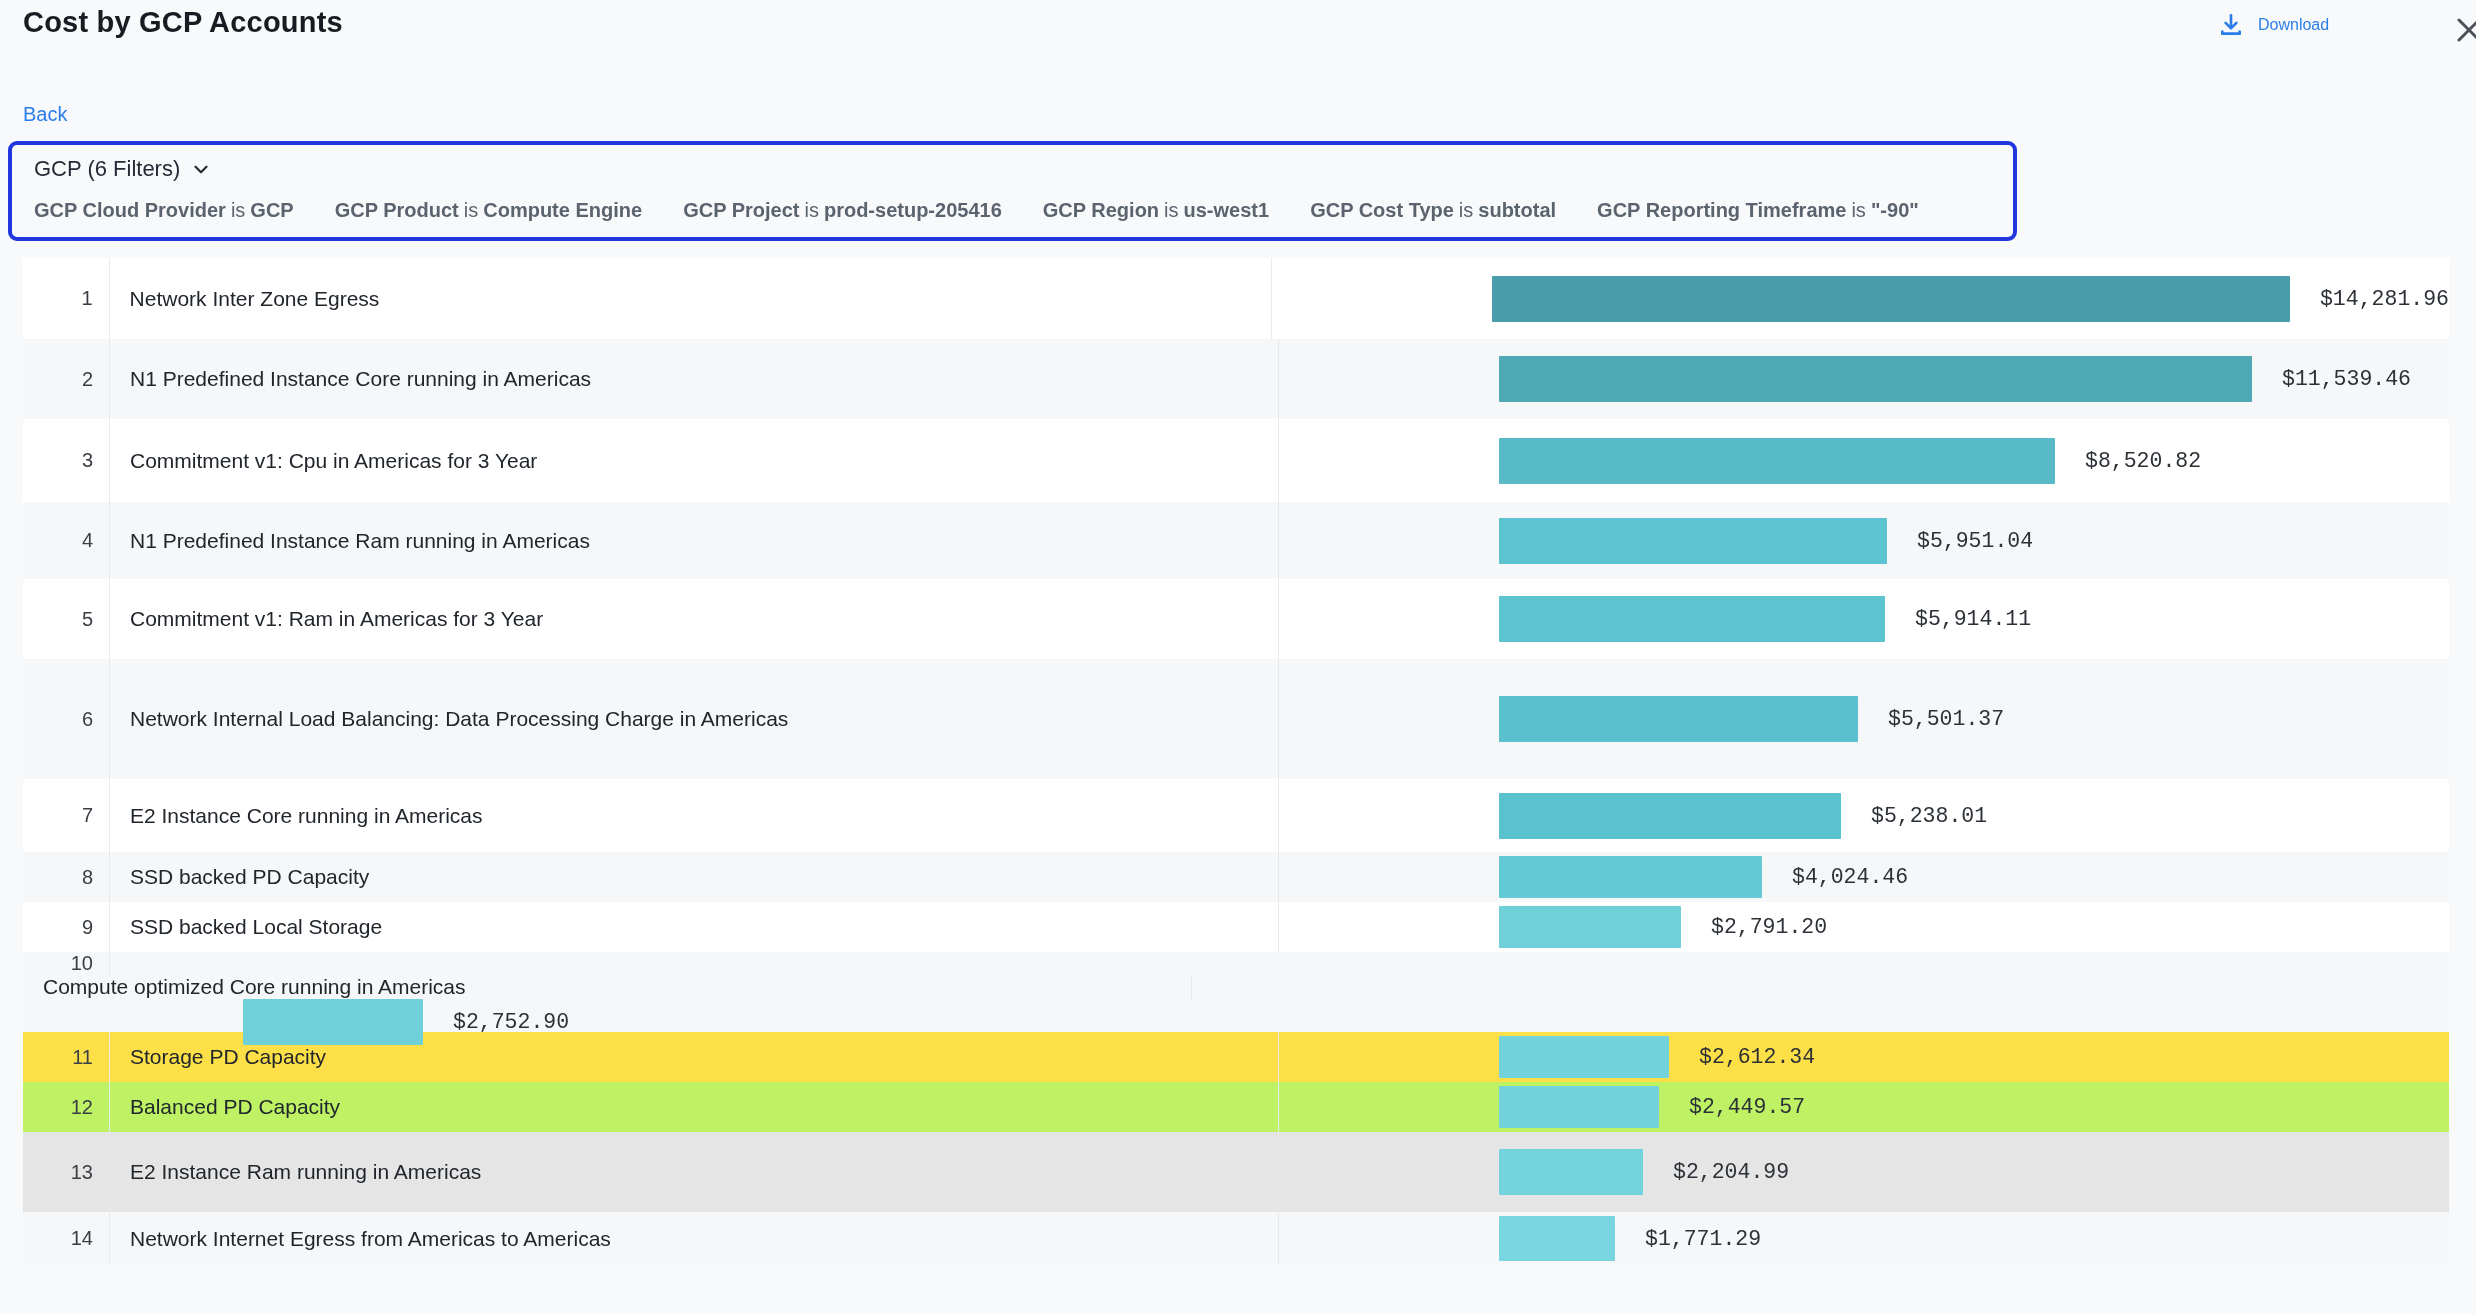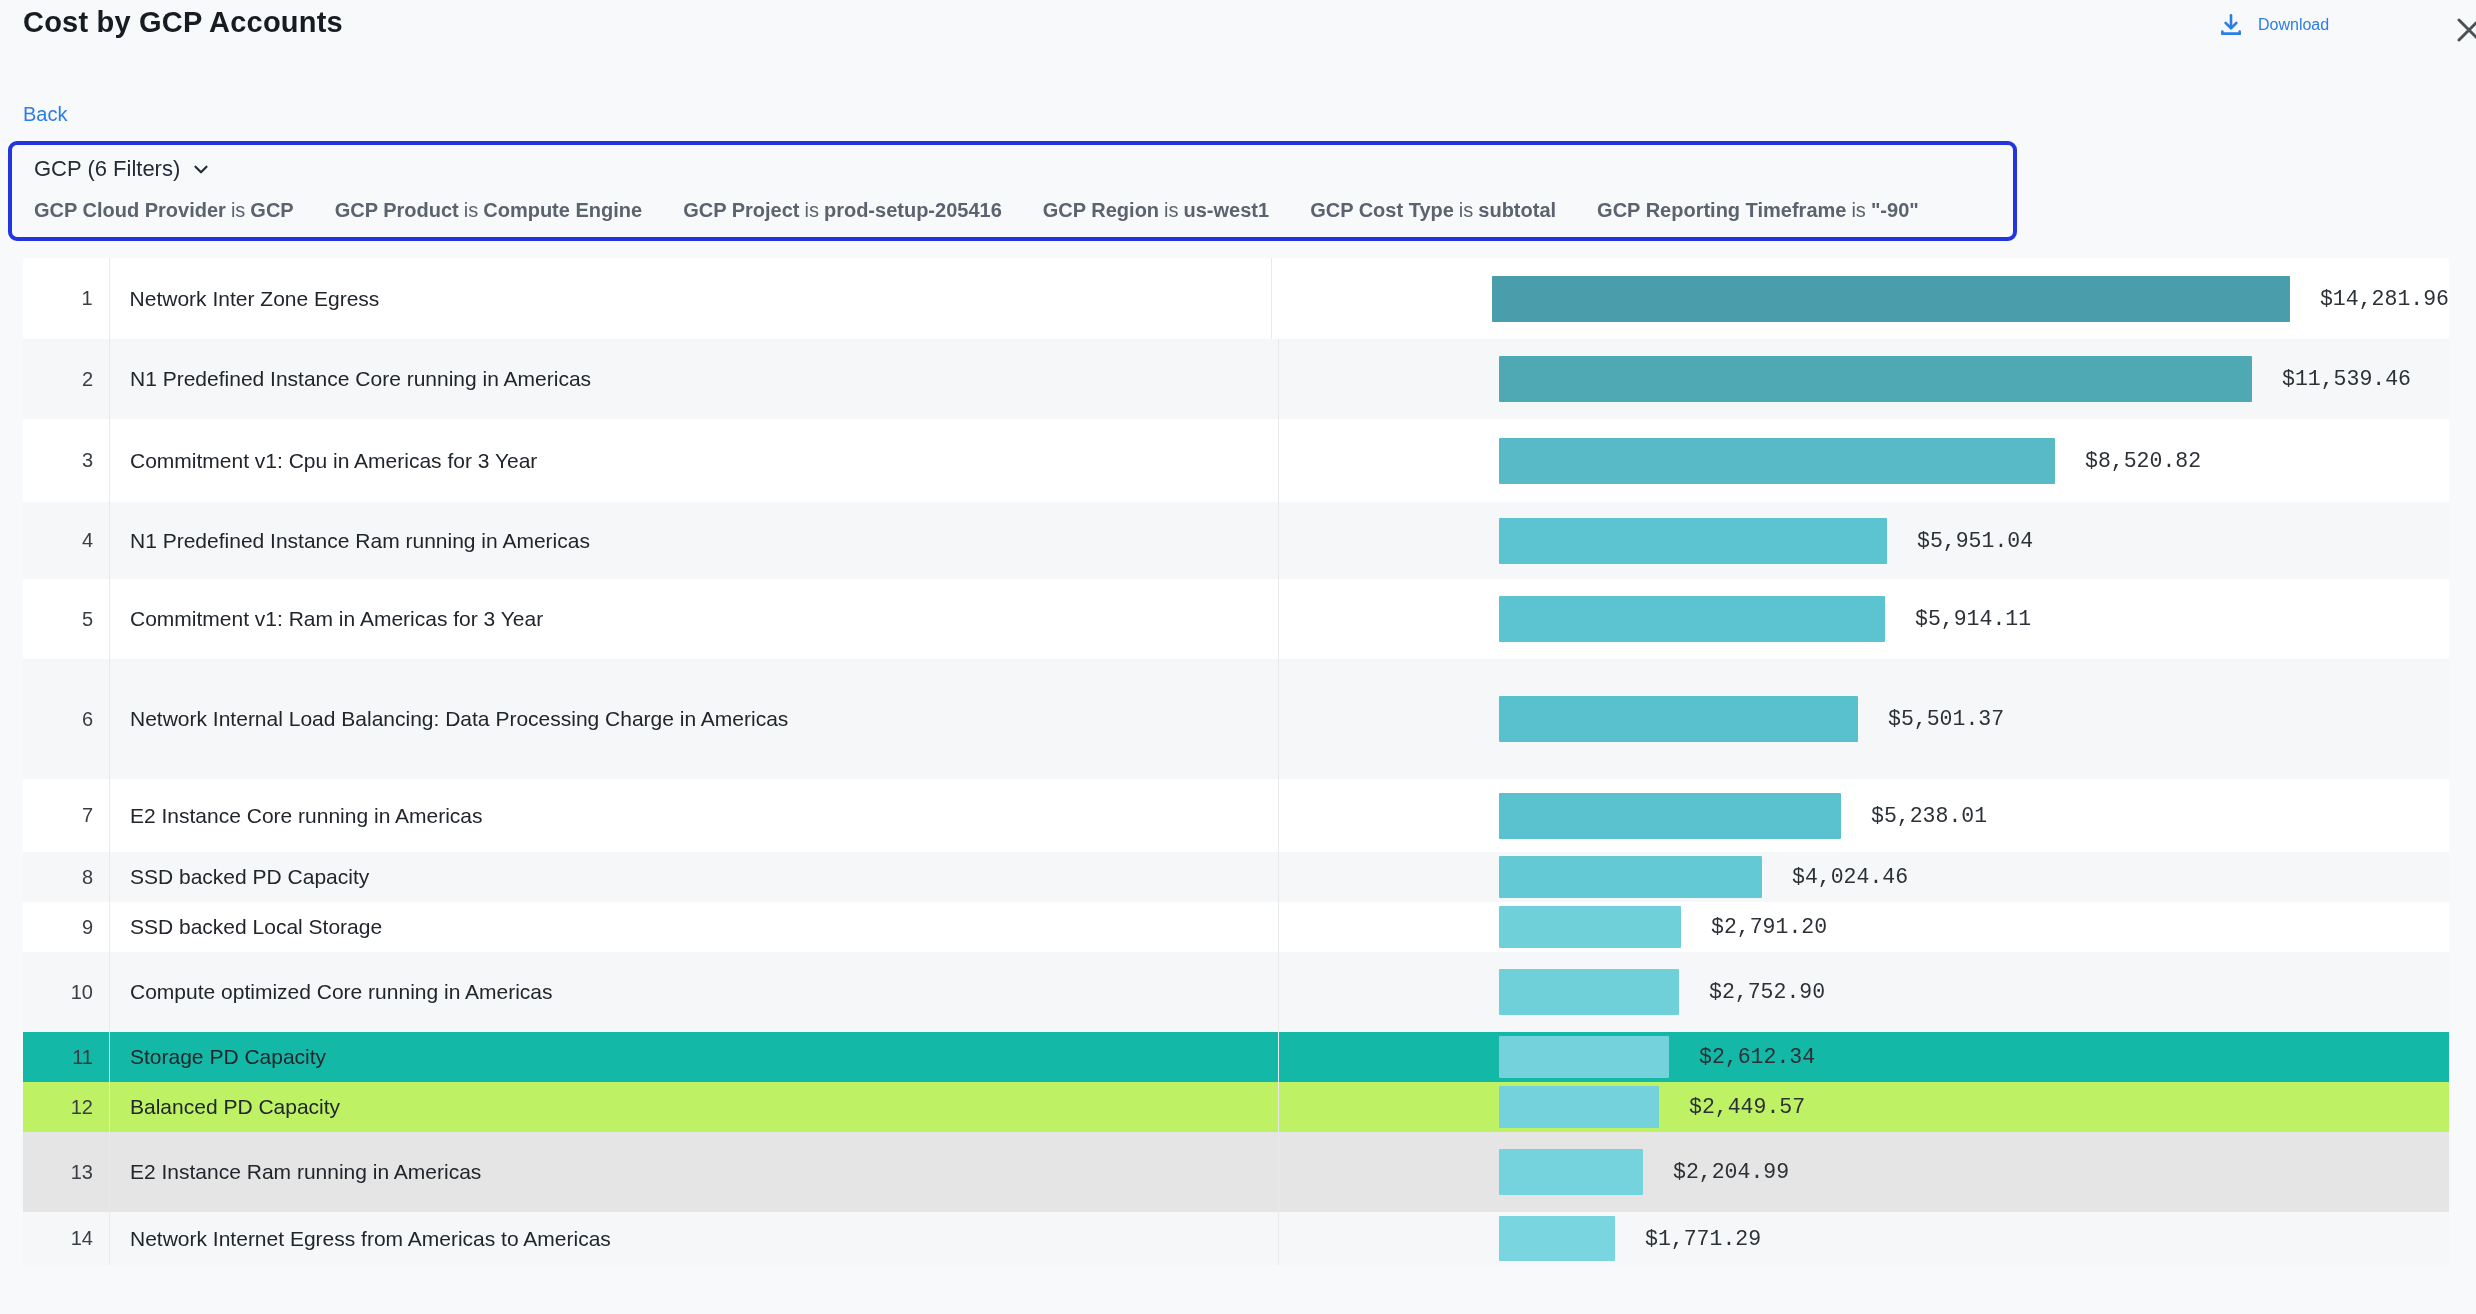--- a/index.html
+++ b/index.html
@@ -170,29 +170,29 @@
         </div>
       </div>
       <div class="row" style="height: 50px; background: rgb(255, 255, 255);">
         <div class="cell-num">9</div>
         <div class="cell-sku">SSD backed Local Storage</div>
         <div class="cell-chart">
           <div class="bar" style="width: 182px; height: 42px; background: rgb(111, 208, 218);"></div>
           <span class="bar-label">$2,791.20</span>
         </div>
       </div>
-      <div class="row" style="height: 80px; background: rgb(246, 247, 248);">
+      <div class="row" style="height: 80px; background: rgb(246, 247, 248); flex-direction: column;">
         <div class="cell-num">10</div>
         <div class="cell-sku">Compute optimized Core running in Americas</div>
         <div class="cell-chart">
           <div class="bar" style="width: 180px; height: 46px; background: rgb(112, 208, 218);"></div>
           <span class="bar-label">$2,752.90</span>
         </div>
       </div>
-      <div class="row" style="height: 50px; background: #14b8a6;">
+      <div class="row" style="height: 50px; background: #fde047;">
         <div class="cell-num">11</div>
         <div class="cell-sku">Storage PD Capacity</div>
         <div class="cell-chart">
           <div class="bar" style="width: 170px; height: 42px; background: rgb(115, 210, 220);"></div>
           <span class="bar-label">$2,612.34</span>
         </div>
       </div>
       <div class="row" style="height: 50px; background: #bef264;">
         <div class="cell-num">12</div>
         <div class="cell-sku">Balanced PD Capacity</div>

